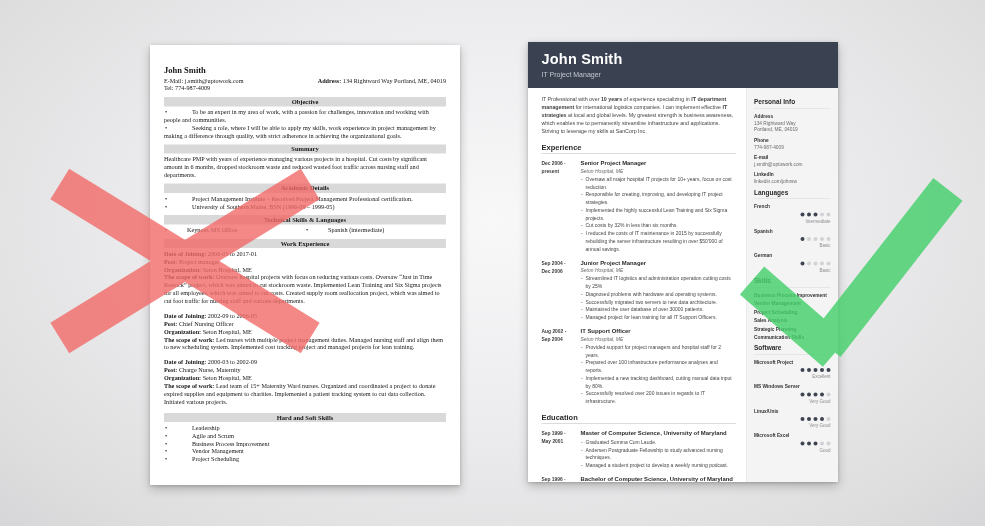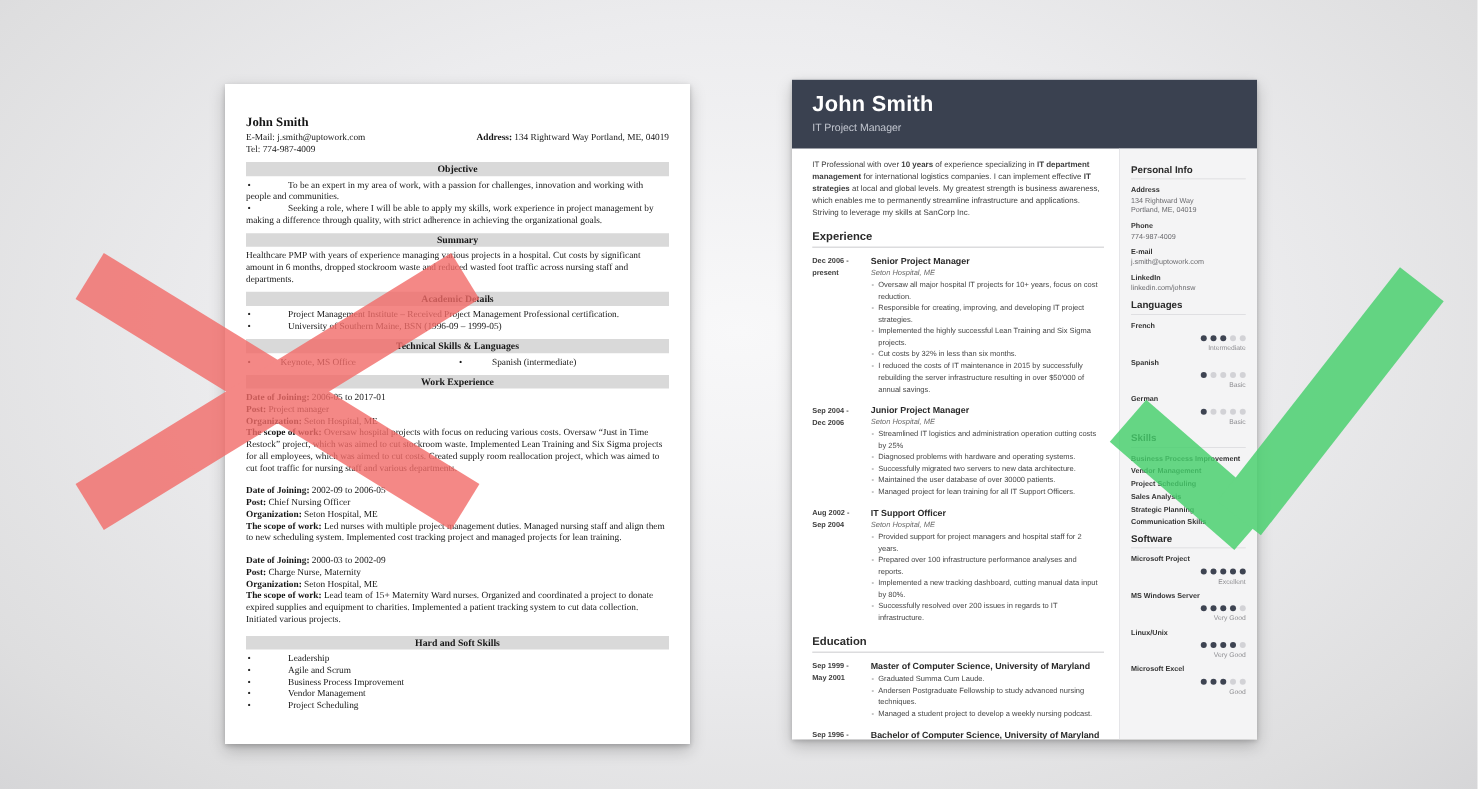--- a/index.html
+++ b/index.html
@@ -3,21 +3,21 @@
 <meta charset="utf-8">
 <style>
   html,body{margin:0;padding:0;}
   body{width:985px;height:526px;overflow:hidden;
        font-family:"Liberation Sans",sans-serif;
        background:radial-gradient(ellipse at 50% 42%, #f8f8f9 0%, #ececee 48%, #dededf 85%, #d6d6d8 100%);}
   .canvas{position:relative;width:985px;height:526px;}
 
   
   .page{position:absolute;background:#fff;z-index:1;
-        box-shadow:0 4px 10px rgba(0,0,0,.22), 0 1px 3px rgba(0,0,0,.18);margin-top:11px;}
+        box-shadow:0 4px 10px rgba(0,0,0,.22), 0 1px 3px rgba(0,0,0,.18);}
   .page-bad{left:150px;top:45px;width:310px;height:440px;}
   .page-good{left:528px;top:42px;width:310px;height:440px;}
   .scale2{width:620px;height:880px;transform:scale(.5);transform-origin:0 0;overflow:hidden;}
 
   
   .bad{box-sizing:border-box;width:620px;height:880px;padding:40px 28px 0;
        font-family:"Liberation Serif",serif;color:#161616;font-size:12.4px;line-height:1.27;}
   .bad .name{font-size:17px;font-weight:bold;margin-bottom:2px;}
   .bad .contact{display:flex;justify-content:space-between;align-items:flex-start;}
   .bad .secbar{background:#d9d9d9;text-align:center;font-weight:bold;font-size:13px;

